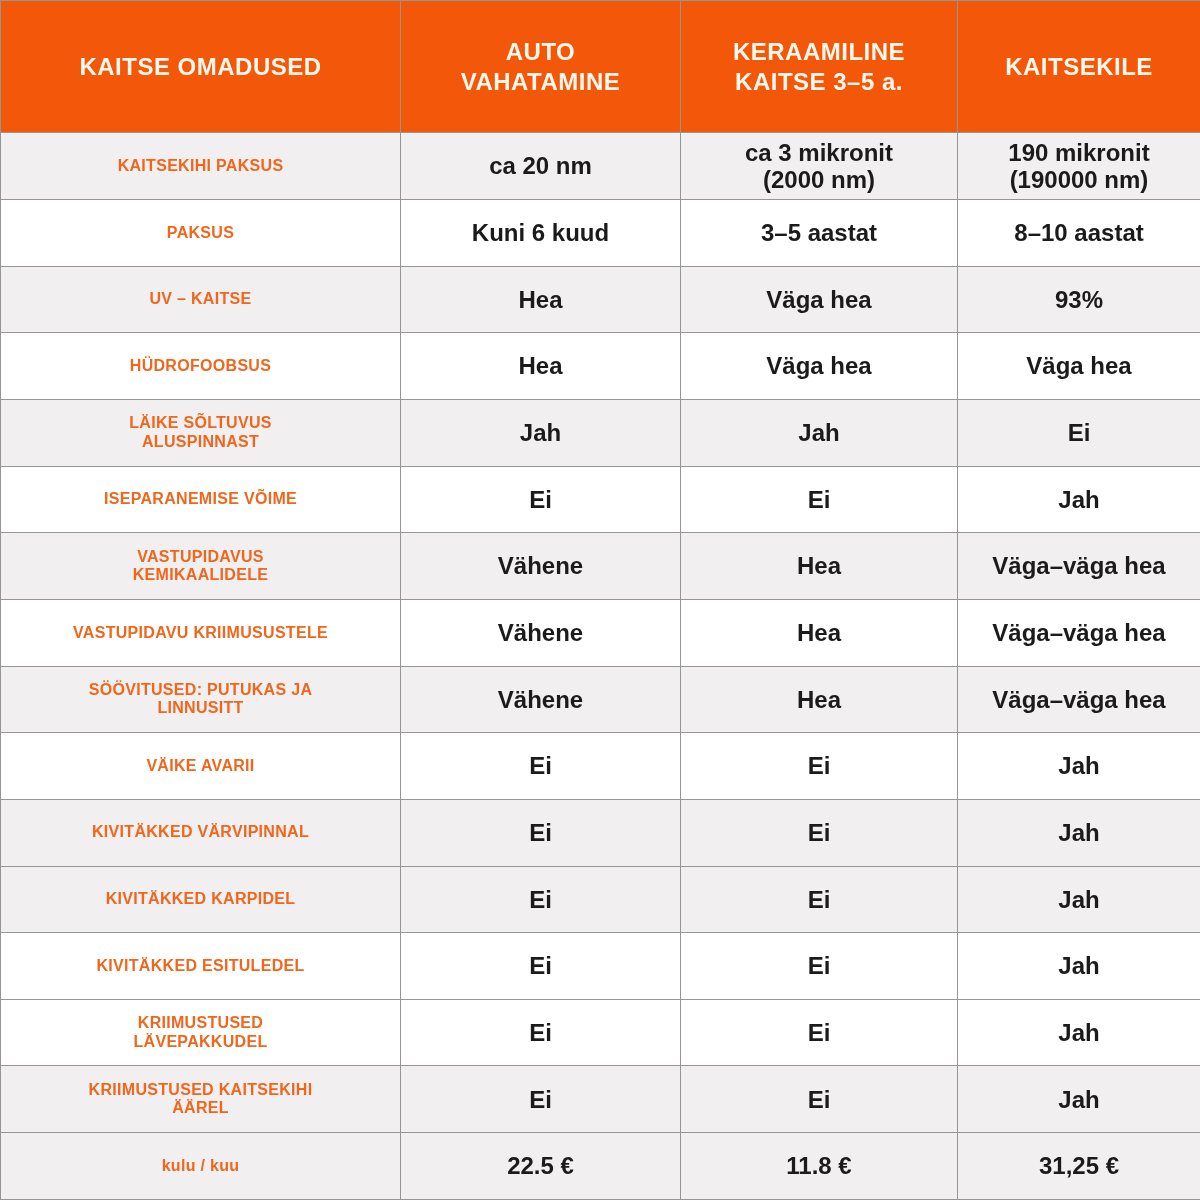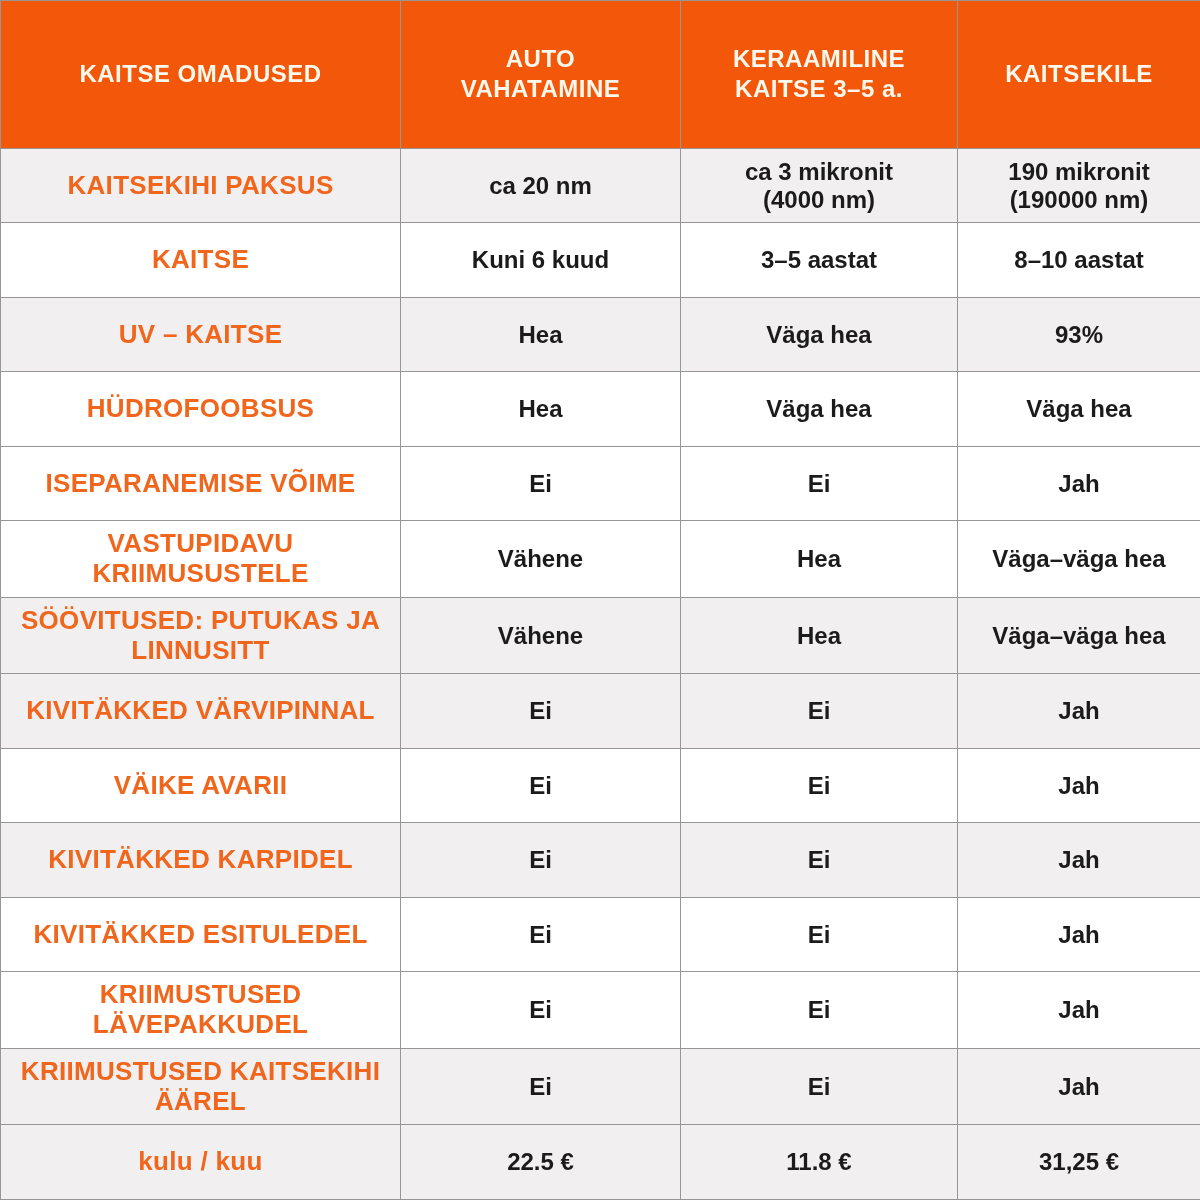--- a/index.html
+++ b/index.html
@@ -38,21 +38,21 @@
   tr.data-row{height:63px;}
   th.hdr{
     background:var(--header-bg);
     color:var(--header-text);
     font-size:24px;
     letter-spacing:0.5px;
     line-height:1.25;
   }
   td.lbl{
     color:var(--label-text);
-    font-size:26px;
+    font-size:16px;
     letter-spacing:0.3px;
     line-height:1.15;
   }
   td.val{
     color:var(--value-text);
     font-size:24px;
     line-height:1.15;
   }
   tr.odd{background:var(--row-alt-bg);}
   tr.even{background:var(--row-bg);}
@@ -74,69 +74,83 @@
 VAHATAMINE</th>
       <th class="hdr">KERAAMILINE
 KAITSE 3–5 a.</th>
       <th class="hdr">KAITSEKILE</th>
     </tr>
 
     <tr class="data-row odd">
       <td class="lbl">KAITSEKIHI PAKSUS</td>
       <td class="val">ca 20 nm</td>
       <td class="val">ca 3 mikronit
-(4000 nm)</td>
+(2000 nm)</td>
       <td class="val">190 mikronit
 (190000 nm)</td>
     </tr>
     <tr class="data-row even">
-      <td class="lbl">KAITSE</td>
+      <td class="lbl">PAKSUS</td>
       <td class="val">Kuni 6 kuud</td>
       <td class="val">3–5 aastat</td>
       <td class="val">8–10 aastat</td>
     </tr>
     <tr class="data-row odd">
       <td class="lbl">UV – KAITSE</td>
       <td class="val">Hea</td>
       <td class="val">Väga hea</td>
       <td class="val">93%</td>
     </tr>
     <tr class="data-row even">
       <td class="lbl">HÜDROFOOBSUS</td>
       <td class="val">Hea</td>
       <td class="val">Väga hea</td>
       <td class="val">Väga hea</td>
     </tr>
+    <tr class="data-row odd">
+      <td class="lbl">LÄIKE SÕLTUVUS
+ALUSPINNAST</td>
+      <td class="val">Jah</td>
+      <td class="val">Jah</td>
+      <td class="val">Ei</td>
+    </tr>
     <tr class="data-row even">
       <td class="lbl">ISEPARANEMISE VÕIME</td>
       <td class="val">Ei</td>
       <td class="val">Ei</td>
       <td class="val">Jah</td>
+    </tr>
+    <tr class="data-row odd">
+      <td class="lbl">VASTUPIDAVUS
+KEMIKAALIDELE</td>
+      <td class="val">Vähene</td>
+      <td class="val">Hea</td>
+      <td class="val">Väga–väga hea</td>
     </tr>
     <tr class="data-row even">
       <td class="lbl">VASTUPIDAVU KRIIMUSUSTELE</td>
       <td class="val">Vähene</td>
       <td class="val">Hea</td>
       <td class="val">Väga–väga hea</td>
     </tr>
     <tr class="data-row odd">
       <td class="lbl">SÖÖVITUSED: PUTUKAS JA
 LINNUSITT</td>
       <td class="val">Vähene</td>
       <td class="val">Hea</td>
       <td class="val">Väga–väga hea</td>
     </tr>
-    <tr class="data-row odd">
-      <td class="lbl">KIVITÄKKED VÄRVIPINNAL</td>
+    <tr class="data-row even">
+      <td class="lbl">VÄIKE AVARII</td>
       <td class="val">Ei</td>
       <td class="val">Ei</td>
       <td class="val">Jah</td>
     </tr>
-    <tr class="data-row even">
-      <td class="lbl">VÄIKE AVARII</td>
+    <tr class="data-row odd">
+      <td class="lbl">KIVITÄKKED VÄRVIPINNAL</td>
       <td class="val">Ei</td>
       <td class="val">Ei</td>
       <td class="val">Jah</td>
     </tr>
     <tr class="data-row odd">
       <td class="lbl">KIVITÄKKED KARPIDEL</td>
       <td class="val">Ei</td>
       <td class="val">Ei</td>
       <td class="val">Jah</td>
     </tr>

